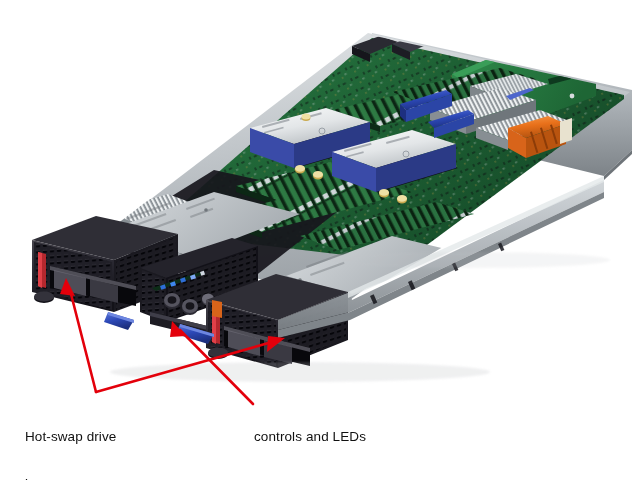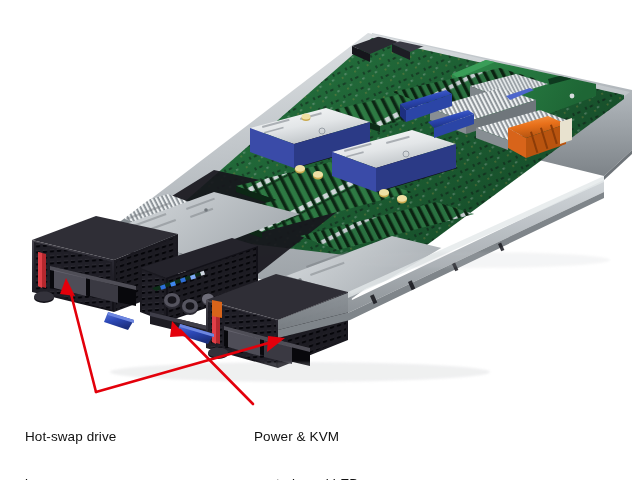--- a/index.html
+++ b/index.html
@@ -427,17 +427,16 @@
 
   </svg>
   </div>
 
   <div class="callout" id="label-hotswap">
     <span class="ln">Hot-swap drive</span>
     <span class="ln">bays</span>
   </div>
 
   <div class="callout" id="label-power">
-    <span class="ln">Power &amp; KVM</span>
     <span class="ln">controls and LEDs</span>
   </div>
 
 </div>
 
 </body></html>

